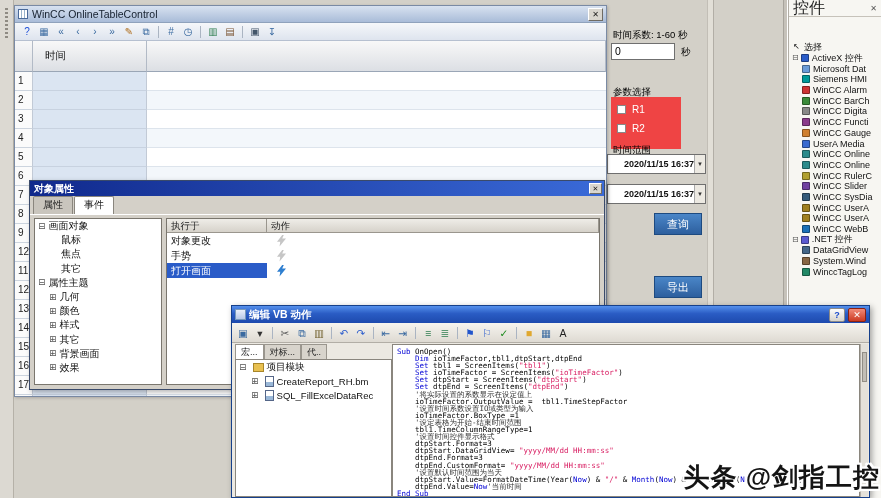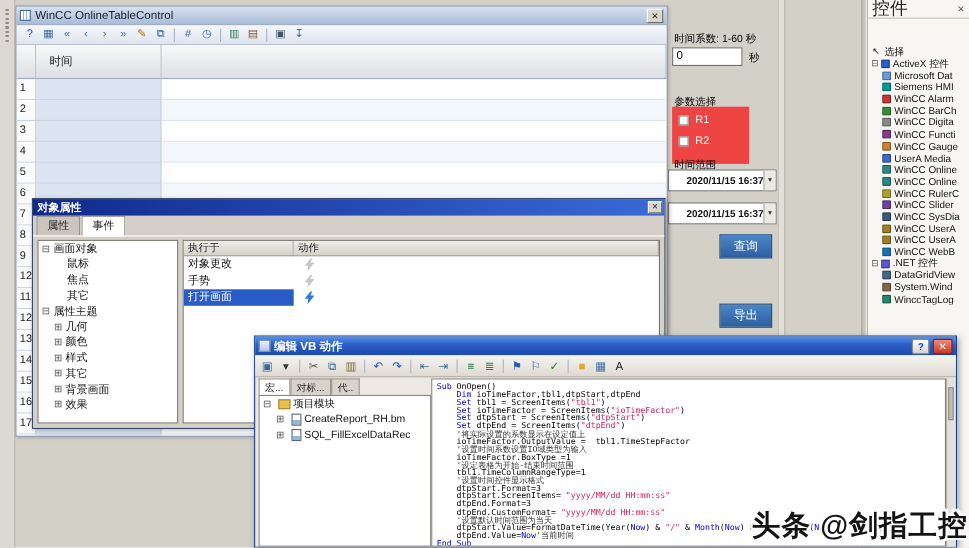--- a/index.html
+++ b/index.html
@@ -434,21 +434,21 @@
         <span class="code-line"><span class="tok-n">    </span><span class="tok-k">Set</span><span class="tok-n"> dtpStart = ScreenItems(</span><span class="tok-s">"dtpStart"</span><span class="tok-n">)</span></span>
         <span class="code-line"><span class="tok-n">    </span><span class="tok-k">Set</span><span class="tok-n"> dtpEnd = ScreenItems(</span><span class="tok-s">"dtpEnd"</span><span class="tok-n">)</span></span>
         <span class="code-line"><span class="tok-n">    </span><span class="tok-c">'将实际设置的系数显示在设定值上</span></span>
         <span class="code-line"><span class="tok-n">    ioTimeFactor.OutputValue =  tbl1.TimeStepFactor</span></span>
         <span class="code-line"><span class="tok-n">    </span><span class="tok-c">'设置时间系数设置IO域类型为输入</span></span>
         <span class="code-line"><span class="tok-n">    ioTimeFactor.BoxType =1</span></span>
         <span class="code-line"><span class="tok-n">    </span><span class="tok-c">'设定表格为开始-结束时间范围</span></span>
         <span class="code-line"><span class="tok-n">    tbl1.TimeColumnRangeType=1</span></span>
         <span class="code-line"><span class="tok-n">    </span><span class="tok-c">'设置时间控件显示格式</span></span>
         <span class="code-line"><span class="tok-n">    dtpStart.Format=3</span></span>
-        <span class="code-line"><span class="tok-n">    dtpStart.ScreenItems= </span><span class="tok-s">"yyyy/MM/dd HH:mm:ss"</span></span>
+        <span class="code-line"><span class="tok-n">    dtpStart.DataGridView= </span><span class="tok-s">"yyyy/MM/dd HH:mm:ss"</span></span>
         <span class="code-line"><span class="tok-n">    dtpEnd.Format=3</span></span>
         <span class="code-line"><span class="tok-n">    dtpEnd.CustomFormat= </span><span class="tok-s">"yyyy/MM/dd HH:mm:ss"</span></span>
         <span class="code-line"><span class="tok-n">    </span><span class="tok-c">'设置默认时间范围为当天</span></span>
         <span class="code-line"><span class="tok-n">    dtpStart.Value=FormatDateTime(Year(</span><span class="tok-k">Now</span><span class="tok-n">) &amp; </span><span class="tok-s">"/"</span><span class="tok-n"> &amp; </span><span class="tok-k">Month</span><span class="tok-n">(</span><span class="tok-k">Now</span><span class="tok-n">) &amp; </span><span class="tok-s">"/"</span><span class="tok-n"> &amp; </span><span class="tok-k">Day</span><span class="tok-n"> (</span><span class="tok-k">Now</span><span class="tok-n">),1)</span><span class="tok-c">'当天0点</span></span>
         <span class="code-line"><span class="tok-n">    dtpEnd.Value=</span><span class="tok-k">Now</span><span class="tok-c">'当前时间</span></span>
         <span class="code-line"><span class="tok-k">End Sub</span></span>
       </div>
     <div id="vb-scroll">
         <span class="thumb"></span>
       </div>

